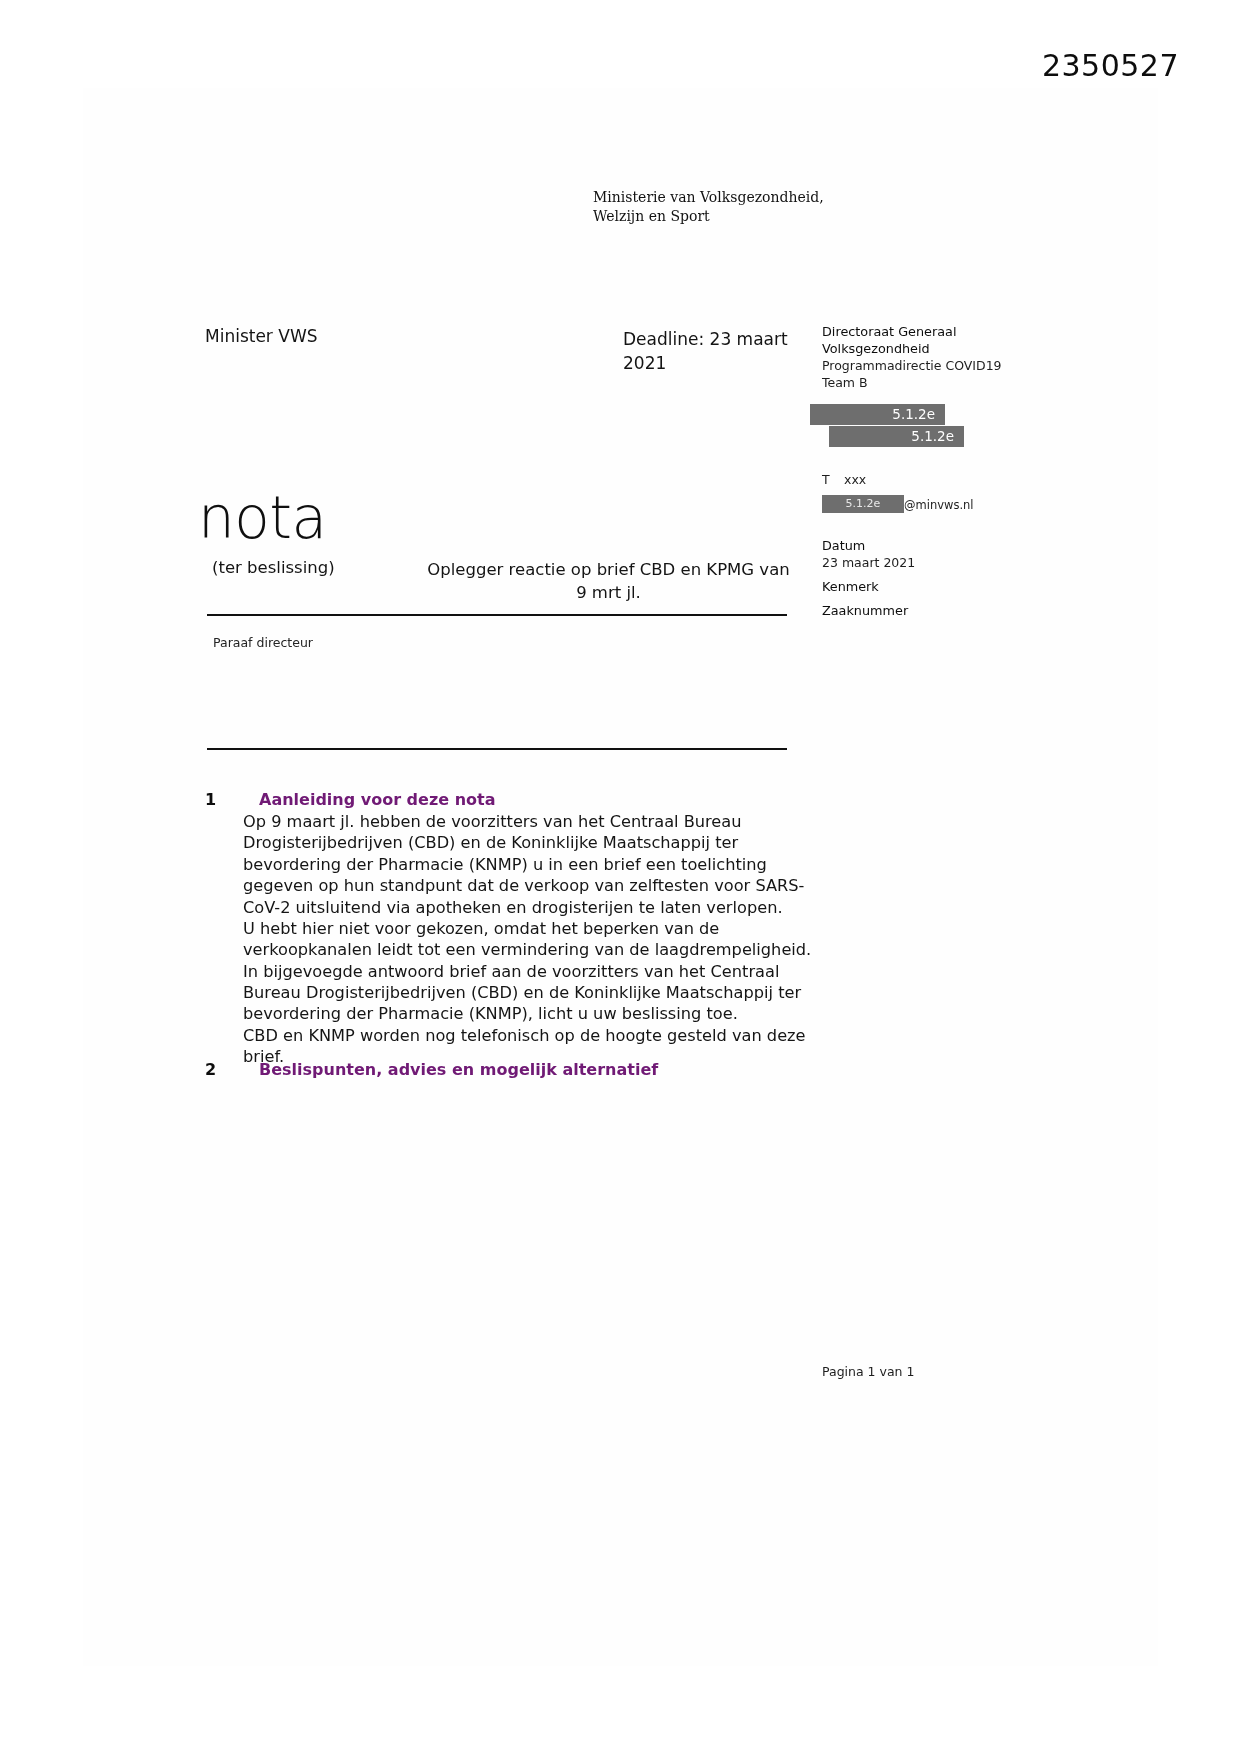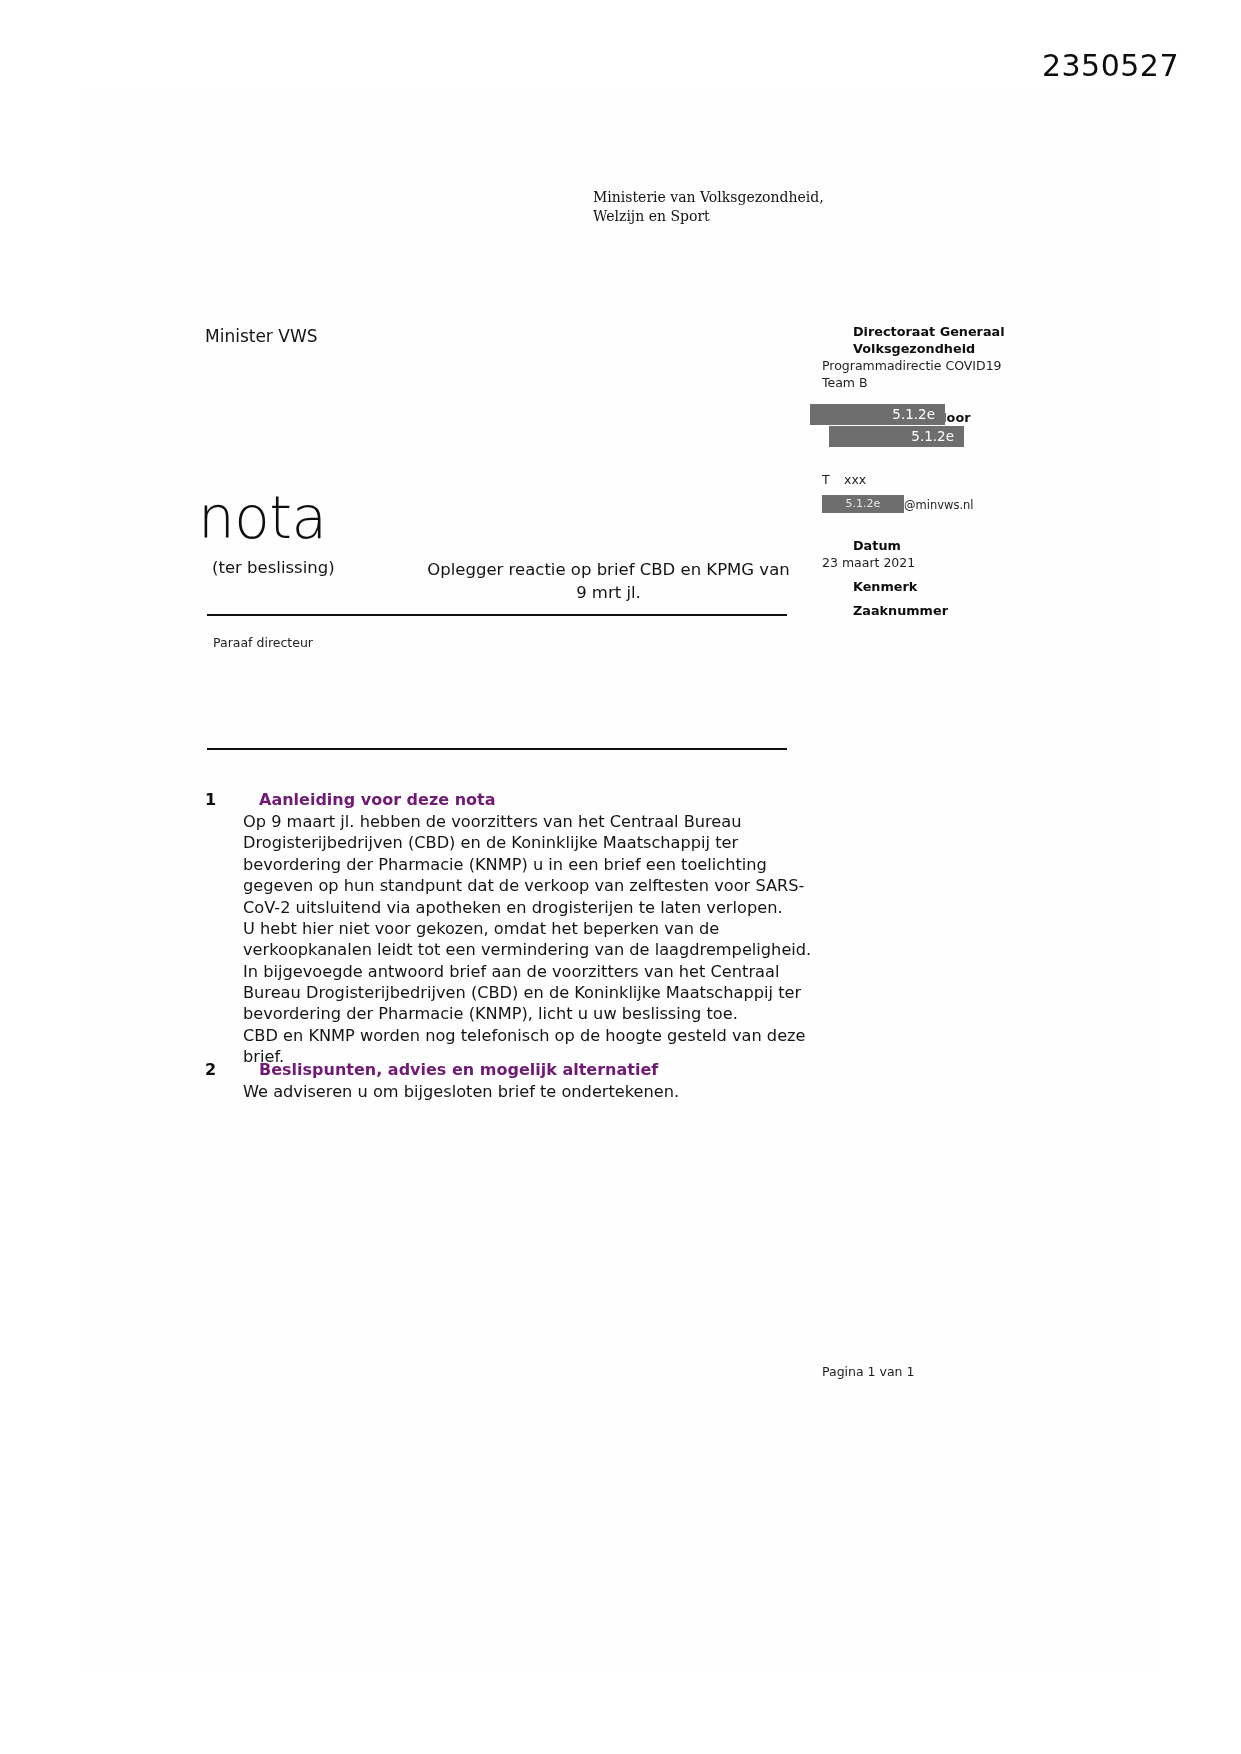--- a/index.html
+++ b/index.html
@@ -103,25 +103,24 @@
     color: #242424;
   }
   .sidebar {
     position: absolute;
     left: 822px;
     top: 324px;
     width: 200px;
   }
   .sb-bold {
     font-size: 12.8px;
-    font-weight: bold;
+    font-weight: normal;
     color: #0d0d0d;
     line-height: 1.32;
     white-space: pre-line;
-    margin-left: 31px;
   }
   .sb-plain {
     font-size: 12.5px;
     color: #1e1e1e;
     line-height: 1.35;
     white-space: pre-line;
   }
   .sb-gap-sm { height: 7px; }
   .sb-gap-md { height: 18px; }
   .sb-gap-lg { height: 25px; }
@@ -212,20 +211,21 @@
 
   <div class="scan-body"></div>
 
   <div class="doc-number">2350527</div>
 
   <div class="ministry">Ministerie van Volksgezondheid,
 Welzijn en Sport</div>
 
   <div class="addressee">Minister VWS</div>
 
+  <div class="deadline">Deadline: 23 maart 2021</div>
 
   <div class="nota-title">nota</div>
 
   <div class="nota-kind">(ter beslissing)</div>
 
   <div class="nota-subject">Oplegger reactie op brief CBD en KPMG van 9 mrt jl.</div>
 
   <div class="rule rule-top"></div>
 
   <div class="paraaf">Paraaf directeur</div>
@@ -280,19 +280,18 @@
 U hebt hier niet voor gekozen, omdat het beperken van de verkoopkanalen leidt tot een vermindering van de laagdrempeligheid.
 In bijgevoegde antwoord brief aan de voorzitters van het Centraal Bureau Drogisterijbedrijven (CBD) en de Koninklijke Maatschappij ter bevordering der Pharmacie (KNMP), licht u uw beslissing toe.
 CBD en KNMP worden nog telefonisch op de hoogte gesteld van deze brief.</div>
     </div>
   </div>
 
   <div class="section" style="top:1060px;">
     <div class="sec-num">2</div>
     <div class="sec-body">
       <div class="sec-head">Beslispunten, advies en mogelijk alternatief</div>
-      <div class="sec-text">We adviseren u om bijgesloten brief te ondertekenen.</div>
     </div>
   </div>
 
   <div class="footer">Pagina 1 van 1</div>
 
 </div>
 
 </body></html>

